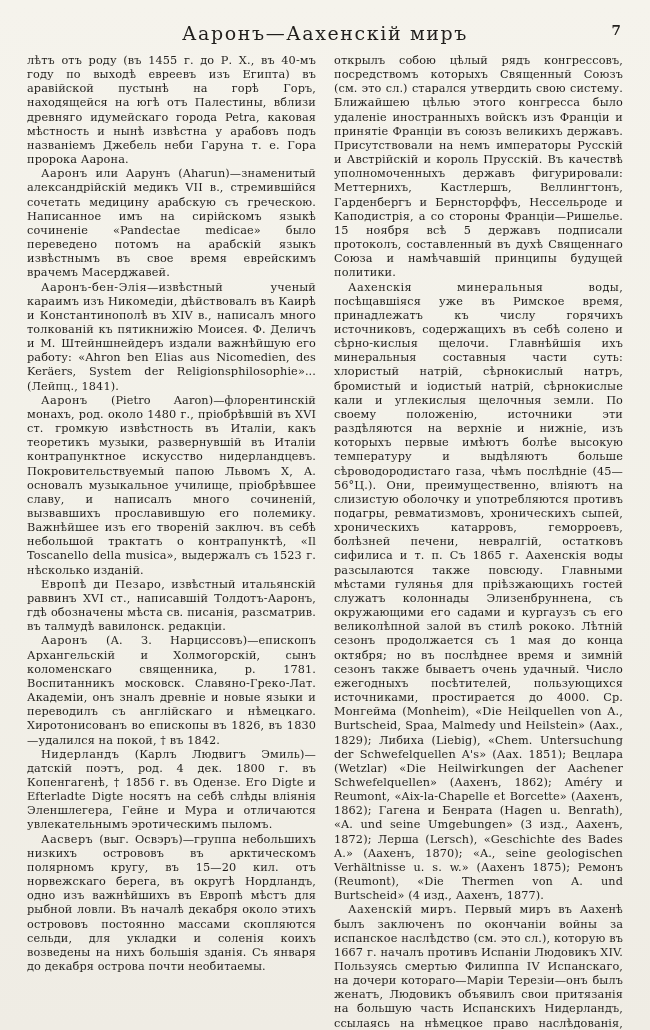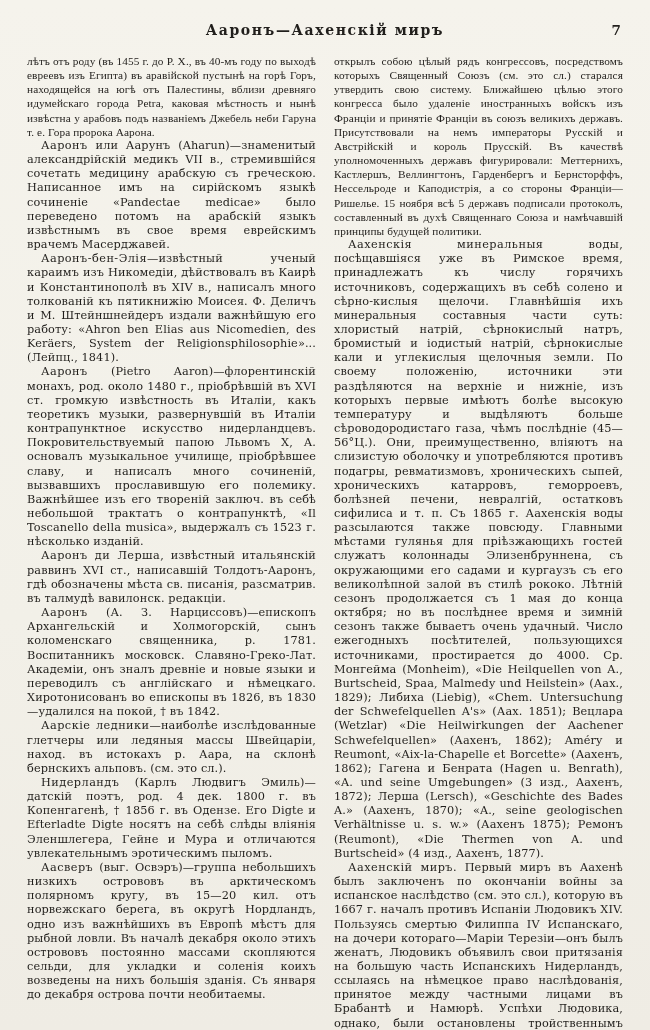--- a/index.html
+++ b/index.html
@@ -17,22 +17,22 @@
     color: #211f1c;
   }
   .running-head {
     position: relative;
     height: 20px;
     margin-bottom: 12px;
   }
   .head-title {
     position: absolute; left: 0; right: 0; top: 0;
     text-align: center;
-    font-weight: bold;
-    font-size: 14px;
+    font-weight: normal;
+    font-size: 19px;
     letter-spacing: 1.6px;
   }
   .head-page {
     position: absolute; right: 2px; top: 0;
     font-weight: bold;
     font-size: 13.5px;
   }
   .columns {
     display: flex;
     gap: 18px;
@@ -40,40 +40,39 @@
   .col {
     flex: 1 1 0;
     min-width: 0;
     text-align: justify;
     font-size: 11.3px;
     line-height: 14.15px;
     overflow-wrap: break-word;
     letter-spacing: 0.1px;
   }
   p.entry { margin: 0; text-indent: 14px; }
-  p.entry.no-indent { text-indent: 0; font-family: Liberation Serif, serif; }
+  p.entry.no-indent { text-indent: 0; }
   .headword { font-weight: normal; letter-spacing: 0.45px; }
 </style>
 </head>
 <body>
 
 <div class="page">
   <header class="running-head">
     <span class="head-title">Ааронъ—Аахенскій миръ</span>
     <span class="head-page">7</span>
   </header>
   <main class="columns">
     <div class="col" id="col-0">
         <p class="entry no-indent">лѣтъ отъ роду (въ 1455 г. до Р. Х., въ 40-мъ году по выходѣ евреевъ изъ Египта) въ аравійской пустынѣ на горѣ Горъ, находящейся на югѣ отъ Палестины, вблизи древняго идумейскаго города Petra, каковая мѣстность и нынѣ извѣстна у арабовъ подъ названіемъ Джебель неби Гаруна т. е. Гора пророка Аарона.</p>
         <p class="entry"><span class="headword">Ааронъ</span> или Аарунъ (Aharun)—знаменитый александрійскій медикъ VII в., стремившійся сочетать медицину арабскую съ греческою. Написанное имъ на сирійскомъ языкѣ сочиненіе «Pandectae medicae» было переведено потомъ на арабскій языкъ извѣстнымъ въ свое время еврейскимъ врачемъ Масерджавей.</p>
         <p class="entry"><span class="headword">Ааронъ-бен-Элія</span>—извѣстный ученый караимъ изъ Никомедіи, дѣйствовалъ въ Каирѣ и Константинополѣ въ XIV в., написалъ много толкованій къ пятикнижію Моисея. Ф. Деличъ и М. Штейншнейдеръ издали важнѣйшую его работу: «Ahron ben Elias aus Nicomedien, des Keräers, System der Religionsphilosophie»... (Лейпц., 1841).</p>
         <p class="entry"><span class="headword">Ааронъ</span> (Pietro Aaron)—флорентинскій монахъ, род. около 1480 г., пріобрѣвшій въ XVI ст. громкую извѣстность въ Италіи, какъ теоретикъ музыки, развернувшій въ Италіи контрапунктное искусство нидерландцевъ. Покровительствуемый папою Львомъ X, А. основалъ музыкальное училище, пріобрѣвшее славу, и написалъ много сочиненій, вызвавшихъ прославившую его полемику. Важнѣйшее изъ его твореній заключ. въ себѣ небольшой трактатъ о контрапунктѣ, «Il Toscanello della musica», выдержалъ съ 1523 г. нѣсколько изданій.</p>
-        <p class="entry"><span class="headword">Ааронъ ди Лерша</span>, извѣстный итальянскій раввинъ XVI ст., написавшій Толдотъ-Ааронъ, гдѣ обозначены мѣста св. писанія, разсматрив. въ талмудѣ вавилонск. редакціи.</p>
+        <p class="entry"><span class="headword">Европѣ ди Пезаро</span>, извѣстный итальянскій раввинъ XVI ст., написавшій Толдотъ-Ааронъ, гдѣ обозначены мѣста св. писанія, разсматрив. въ талмудѣ вавилонск. редакціи.</p>
         <p class="entry"><span class="headword">Ааронъ</span> (А. З. Нарциссовъ)—епископъ Архангельскій и Холмогорскій, сынъ коломенскаго священника, р. 1781. Воспитанникъ московск. Славяно-Греко-Лат. Академіи, онъ зналъ древніе и новые языки и переводилъ съ англійскаго и нѣмецкаго. Хиротонисованъ во епископы въ 1826, въ 1830—удалился на покой, † въ 1842.</p>
-        <p class="entry"><span class="headword">Аарскіе ледники</span>—наиболѣе изслѣдованные глетчеры или ледяныя массы Швейцаріи, наход. въ истокахъ р. Аара, на склонѣ бернскихъ альповъ. (см. это сл.).</p>
         <p class="entry"><span class="headword">Нидерландъ</span> (Карлъ Людвигъ Эмиль)—датскій поэтъ, род. 4 дек. 1800 г. въ Копенгагенѣ, † 1856 г. въ Одензе. Его Digte и Efterladte Digte носятъ на себѣ слѣды вліянія Эленшлегера, Гейне и Мура и отличаются увлекательнымъ эротическимъ пыломъ.</p>
         <p class="entry"><span class="headword">Аасверъ</span> (выг. Освэръ)—группа небольшихъ низкихъ острововъ въ арктическомъ полярномъ кругу, въ 15—20 кил. отъ норвежскаго берега, въ округѣ Нордландъ, одно изъ важнѣйшихъ въ Европѣ мѣстъ для рыбной ловли. Въ началѣ декабря около этихъ острововъ постоянно массами скопляются сельди, для укладки и соленія коихъ возведены на нихъ большія зданія. Съ января до декабря острова почти необитаемы.</p>
       </div>
     <div class="col" id="col-1">
         <p class="entry no-indent">открылъ собою цѣлый рядъ конгрессовъ, посредствомъ которыхъ Священный Союзъ (см. это сл.) старался утвердить свою систему. Ближайшею цѣлью этого конгресса было удаленіе иностранныхъ войскъ изъ Франціи и принятіе Франціи въ союзъ великихъ державъ. Присутствовали на немъ императоры Русскій и Австрійскій и король Прусскій. Въ качествѣ уполномоченныхъ державъ фигурировали: Меттернихъ, Кастлершъ, Веллингтонъ, Гарденбергъ и Бернсторффъ, Нессельроде и Каподистрія, а со стороны Франціи—Ришелье. 15 ноября всѣ 5 державъ подписали протоколъ, составленный въ духѣ Священнаго Союза и намѣчавшій принципы будущей политики.</p>
         <p class="entry"><span class="headword">Аахенскія минеральныя воды</span>, посѣщавшіяся уже въ Римское время, принадлежатъ къ числу горячихъ источниковъ, содержащихъ въ себѣ солено и сѣрно-кислыя щелочи. Главнѣйшія ихъ минеральныя составныя части суть: хлористый натрій, сѣрнокислый натръ, бромистый и іодистый натрій, сѣрнокислые кали и углекислыя щелочныя земли. По своему положенію, источники эти раздѣляются на верхніе и нижніе, изъ которыхъ первые имѣютъ болѣе высокую температуру и выдѣляютъ больше сѣроводородистаго газа, чѣмъ послѣдніе (45—56°Ц.). Они, преимущественно, вліяютъ на слизистую оболочку и употребляются противъ подагры, ревматизмовъ, хроническихъ сыпей, хроническихъ катарровъ, геморроевъ, болѣзней печени, невралгій, остатковъ сифилиса и т. п. Съ 1865 г. Аахенскія воды разсылаются также повсюду. Главными мѣстами гулянья для пріѣзжающихъ гостей служатъ колоннады Элизенбруннена, съ окружающими его садами и кургаузъ съ его великолѣпной залой въ стилѣ рококо. Лѣтній сезонъ продолжается съ 1 мая до конца октября; но въ послѣднее время и зимній сезонъ также бываетъ очень удачный. Число ежегодныхъ посѣтителей, пользующихся источниками, простирается до 4000. Ср. Монгейма (Monheim), «Die Heilquellen von A., Burtscheid, Spaa, Malmedy und Heilstein» (Аах., 1829); Либиха (Liebig), «Chem. Untersuchung der Schwefelquellen A's» (Аах. 1851); Вецлара (Wetzlar) «Die Heilwirkungen der Aachener Schwefelquellen» (Аахенъ, 1862); Améry и Reumont, «Aix-la-Chapelle et Borcette» (Аахенъ, 1862); Гагена и Бенрата (Hagen u. Benrath), «A. und seine Umgebungen» (3 изд., Аахенъ, 1872); Лерша (Lersch), «Geschichte des Bades A.» (Аахенъ, 1870); «A., seine geologischen Verhältnisse u. s. w.» (Аахенъ 1875); Ремонъ (Reumont), «Die Thermen von A. und Burtscheid» (4 изд., Аахенъ, 1877).</p>
         <p class="entry"><span class="headword">Аахенскій миръ.</span> Первый миръ въ Аахенѣ былъ заключенъ по окончаніи войны за испанское наслѣдство (см. это сл.), которую въ 1667 г. началъ противъ Испаніи Людовикъ XIV. Пользуясь смертью Филиппа IV Испанскаго, на дочери котораго—Маріи Терезіи—онъ былъ женатъ, Людовикъ объявилъ свои притязанія на большую часть Испанскихъ Нидерландъ, ссылаясь на нѣмецкое право наслѣдованія, принятое между частными лицами въ Брабантѣ и Намюрѣ. Успѣхи Людовика, однако, были остановлены тройственнымъ союзомъ между Англіей, Голландіей и Швеціей, которыя</p>
       </div>
   </main>
 </div>

